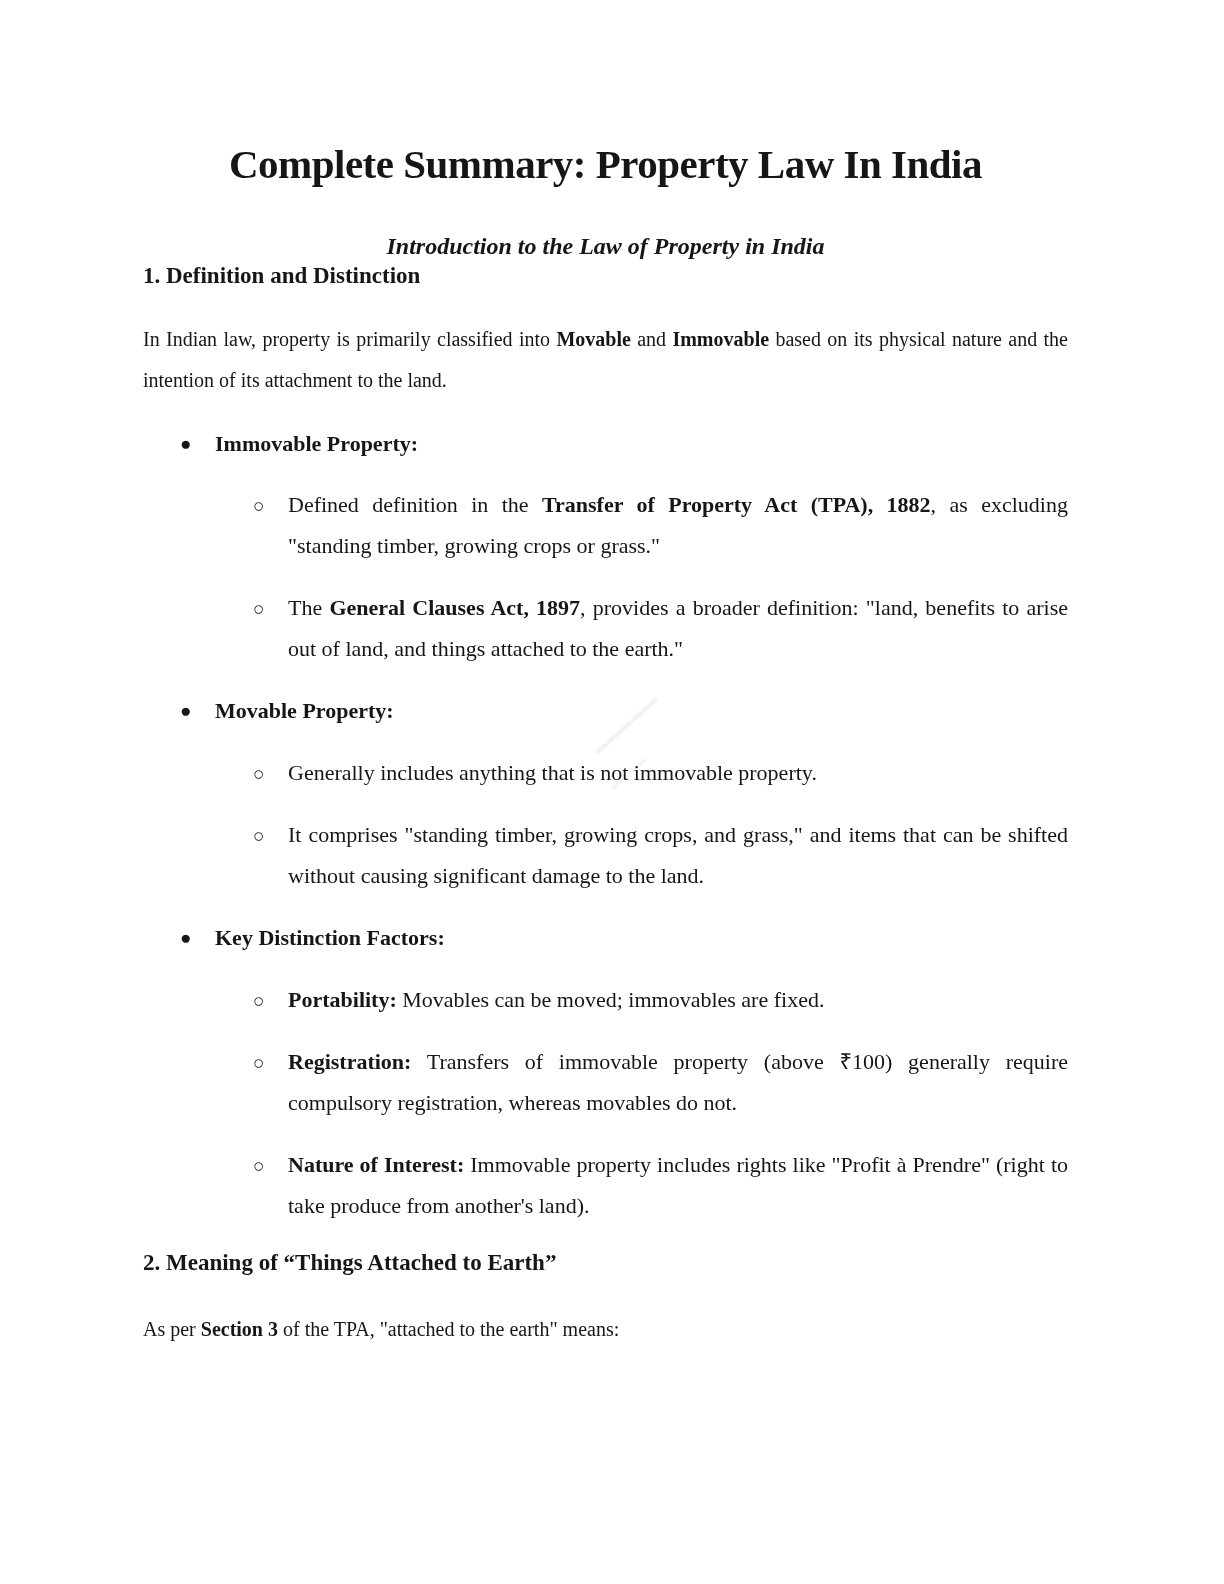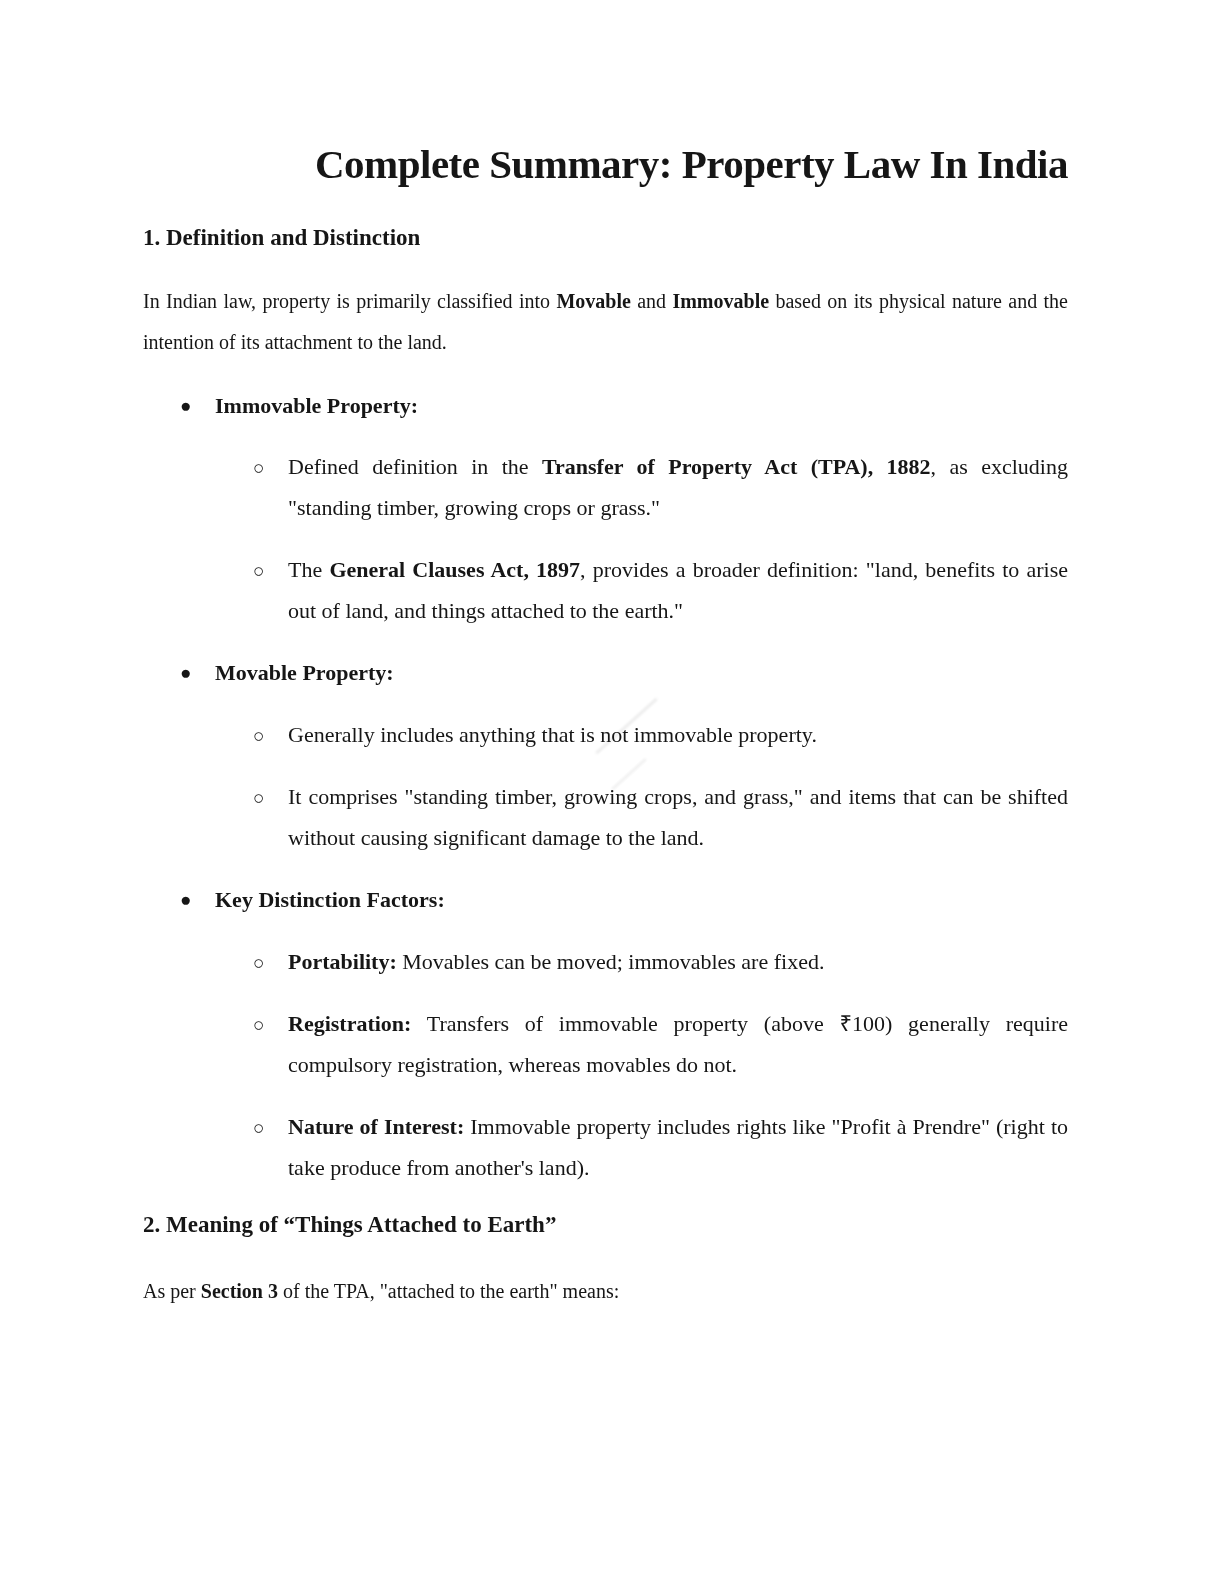--- a/index.html
+++ b/index.html
@@ -14,38 +14,38 @@
   }
   .content {
     position: relative;
     padding: 0 156px 0 143px;
   }
   .doc-title {
     margin-top: 140px;
     font-size: 41px;
     line-height: 49px;
     font-weight: 700;
-    text-align: right;
+    text-align: center;
     letter-spacing: -0.5px;
   }
   .doc-subtitle {
     margin-top: 42px;
     font-size: 24px;
     line-height: 30px;
     font-weight: 700;
     font-style: italic;
     text-align: center;
   }
   .sec-heading {
     font-size: 23px;
     line-height: 29px;
     font-weight: 700;
     text-align: left;
   }
-  .sec-heading.first { margin-top: 34px; }
+  .sec-heading.first { }
   .sec-heading.second { margin-top: 22px; }
   .para {
     font-size: 20px;
     line-height: 41px;
     text-align: justify;
   }
   .para.intro1 { margin-top: 29px; }
   .para.intro2 { margin-top: 32px; }
   .li1 {
     position: relative;
@@ -103,20 +103,21 @@
 <body>
 
 <div class="page">
   <div class="watermark-streak"></div>
   <div class="watermark-streak w2"></div>
 
   <div class="content">
 
     <div class="doc-title">Complete Summary: Property Law In India</div>
 
+    <div class="doc-subtitle">Introduction to the Law of Property in India</div>
 
     <div class="sec-heading first">1. Definition and Distinction</div>
 
     <div class="para intro1"><span>In Indian law, property is primarily classified into </span><b>Movable</b><span> and </span><b>Immovable</b><span> based on its physical nature and the intention of its attachment to the land.</span></div>
 
     <div class="li1 first-of-group">
       <span class="marker">●</span><span>Immovable Property:</span>
     </div>
 
     <div class="li2 tight">

